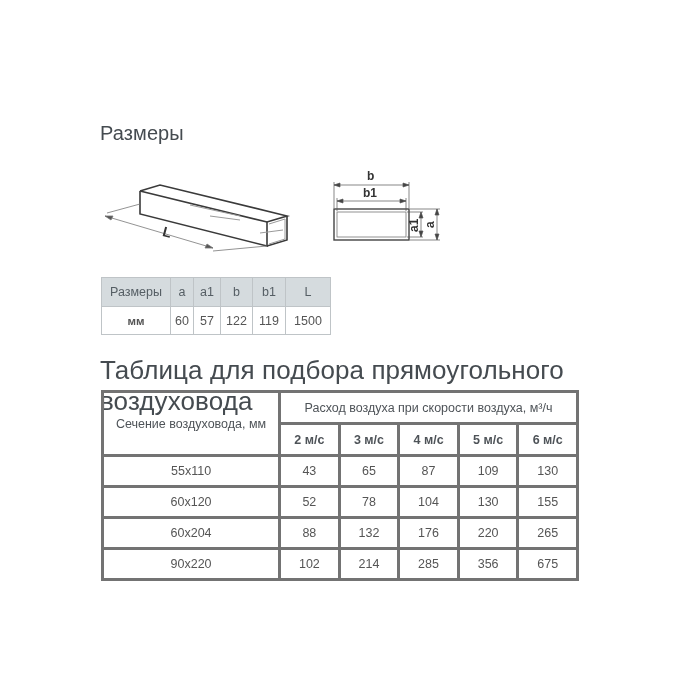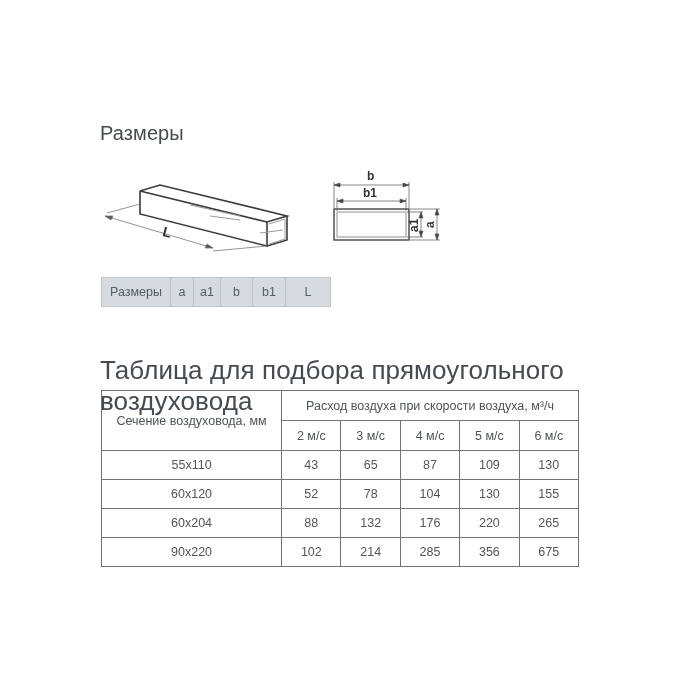--- a/index.html
+++ b/index.html
@@ -7,25 +7,25 @@
          font-family:"Liberation Sans", "DejaVu Sans", sans-serif; color:#4a4a4a; }
   .h1 { position:absolute; left:100px; top:122px; font-size:20px; color:#454b50; letter-spacing:0.1px; }
   .h2 { position:absolute; left:100px; top:355px; font-size:26px; color:#454b50; letter-spacing:0.1px; }
   .diagram { position:absolute; left:95px; top:158px; width:360px; height:112px; }
   table { border-collapse:collapse; position:absolute; }
   .tdim { left:101px; top:277px; font-size:12.5px; }
   .tdim td { border:1px solid #bfc4c7; text-align:center; padding:0; height:27px; color:#555; }
   .tdim tr.head td { background:#d5dbde; color:#555e64; height:28px; }
   .tdim tr.body td { color:#555; }
   .tsel { left:101px; top:390px; font-size:12.5px; width:478px; }
-  .tsel td { border:1px solid #737373; text-align:center; padding:0; color:#555; }
+  .tsel td { border:3px solid #737373; text-align:center; padding:0; color:#555; }
   .tsel tr.h1r td, .tsel tr.h2r td { height:29px; color:#4e5358; }
   .tsel tr.r td { height:28px;margin-top:20px; }
   .tsel td.label { width:178px; }
-  .tsel td.num { width:58px; }
+  .tsel td.num { width:58px;font-weight:bold; }
 </style>
 </head>
 <body>
 
 <div class="h1">Размеры</div>
 
 <svg class="diagram" viewBox="0 0 360 112" width="360" height="112">
   <g fill="none" stroke="#3a3a3a" stroke-width="1.6">
 
     <polyline points="45,33 65,27 192,58 172,64 45,33"></polyline>
@@ -87,20 +87,28 @@
 <table class="tdim">
   <tbody>
       <tr class="head">
     <td style="width:68px">Размеры</td>
     <td style="width:22px">a</td>
     <td style="width:26px">a1</td>
     <td style="width:31px">b</td>
     <td style="width:32px">b1</td>
     <td style="width:44px">L</td>
   </tr>
+  <tr class="body">
+    <td style="font-weight:bold;font-size:11.5px">мм</td>
+    <td>60</td>
+    <td>57</td>
+    <td>122</td>
+    <td>119</td>
+    <td>1500</td>
+  </tr>
 </tbody>
   </table>
 
 <div class="h2">Таблица для подбора прямоугольного воздуховода</div>
 
 <table class="tsel">
   <tbody>
       <tr class="h1r">
     <td class="label" rowspan="2">Сечение воздуховода, мм</td>
     <td colspan="5">Расход воздуха при скорости воздуха, м³/ч</td>

